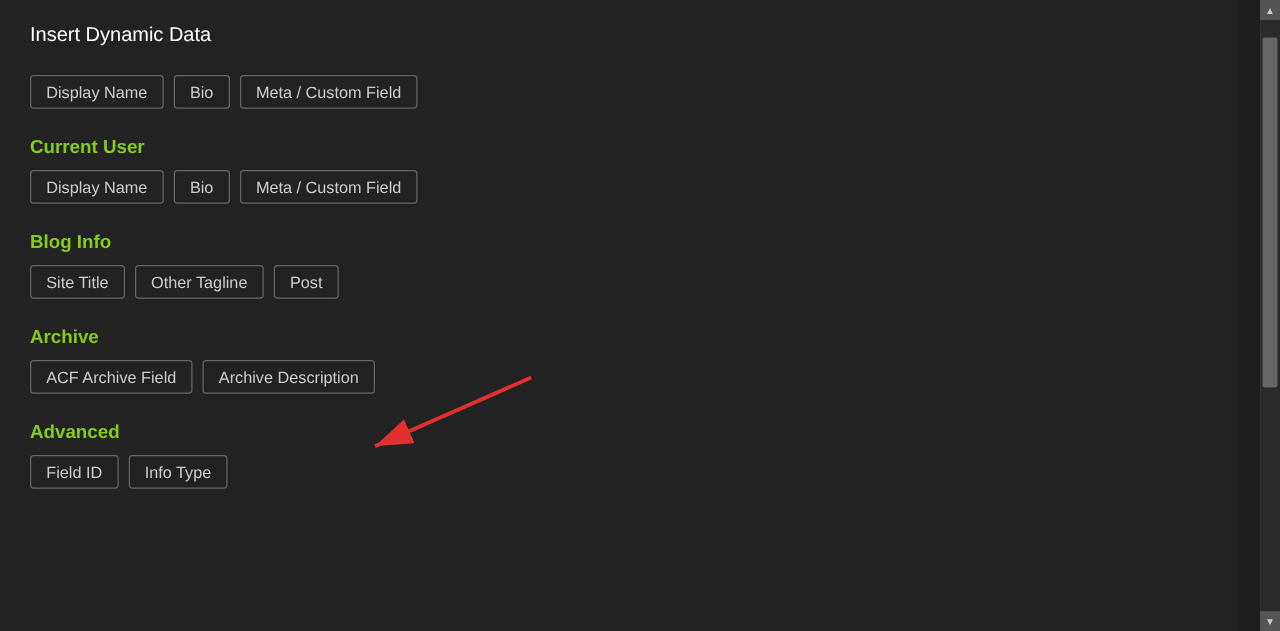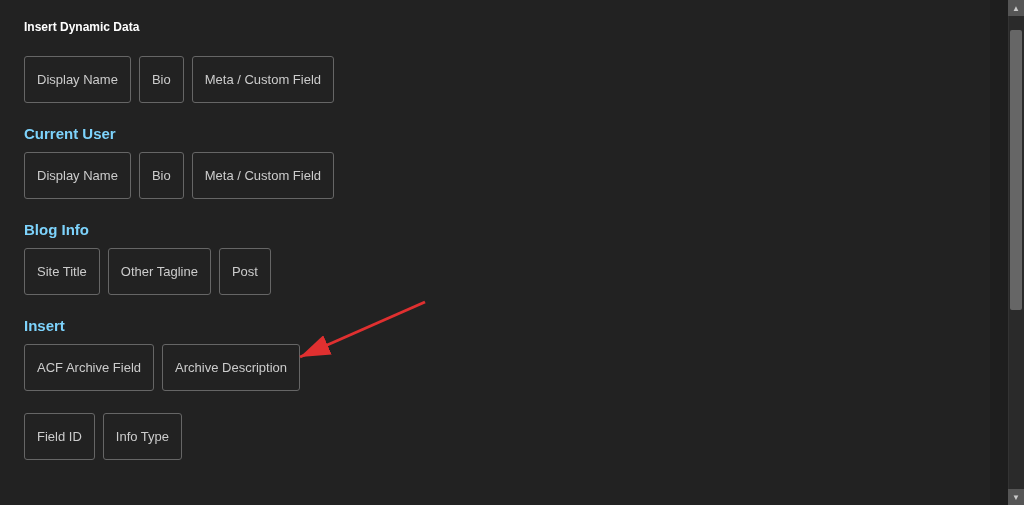--- a/index.html
+++ b/index.html
@@ -71,47 +71,47 @@
       display: flex;
       align-items: center;
       justify-content: center;
       cursor: pointer;
       font-size: 8px;
       color: #ccc;
     }
 
     .page-title {
       color: #ffffff;
-      font-size: 12px;
-      font-weight: bold;
+      font-size: 16px;
+      font-weight: normal;
       margin-bottom: 22px;
     }
 
     .section {
       margin-bottom: 22px;
     }
 
     .section-label {
-      color: #7dd3fc;
+      color: #84cc16;
       font-size: 15px;
       font-weight: bold;
       margin-bottom: 10px;
     }
 
     .button-group {
       display: flex;
       flex-wrap: wrap;
       gap: 8px;
     }
 
     .tag-button {
       background-color: transparent;
       border: 1px solid #666;
       color: #cccccc;
-      padding: 15px 12px;
+      padding: 5px 12px;
       font-size: 13px;
       cursor: pointer;
       border-radius: 3px;
       white-space: nowrap;
     }
 
     
     .red-arrow {
       position: absolute;
       top: 292px;
@@ -146,28 +146,29 @@
   <div class="section">
     <div class="section-label">Blog Info</div>
     <div class="button-group">
       <button class="tag-button">Site Title</button>
       <button class="tag-button">Other Tagline</button>
       <button class="tag-button">Post</button>
     </div>
   </div>
 
   <div class="section">
-    <div class="section-label">Insert</div>
+    <div class="section-label">Archive</div>
     <div class="button-group">
       <button class="tag-button">ACF Archive Field</button>
       <button class="tag-button">Archive Description</button>
     </div>
   </div>
 
   <div class="section">
+    <div class="section-label">Advanced</div>
     <div class="button-group">
       <button class="tag-button">Field ID</button>
       <button class="tag-button">Info Type</button>
     </div>
   </div>
 
   <svg class="red-arrow" width="160" height="80" viewBox="0 0 160 80">
     <defs>
       <marker id="arrowhead" markerWidth="10" markerHeight="7" refX="10" refY="3.5" orient="auto">
         <polygon points="0 0, 10 3.5, 0 7" fill="#e03030"></polygon>

